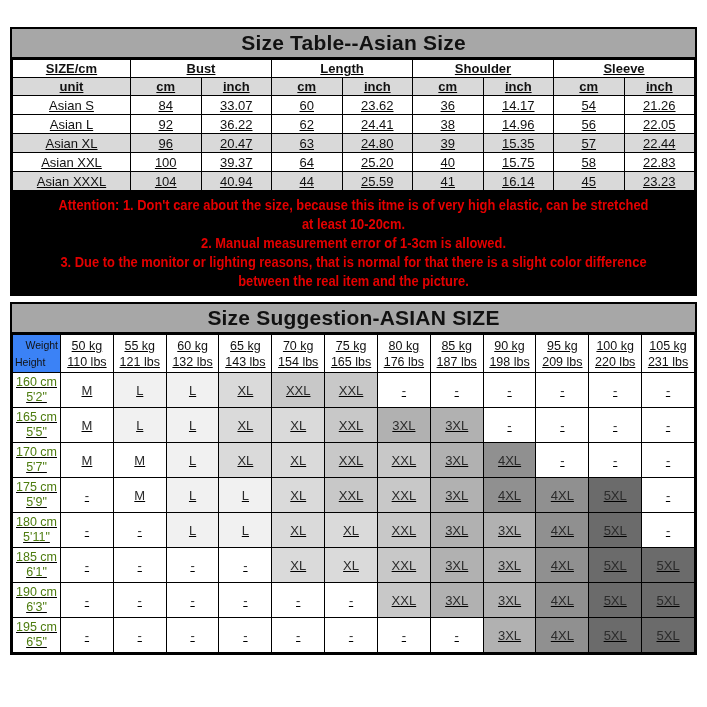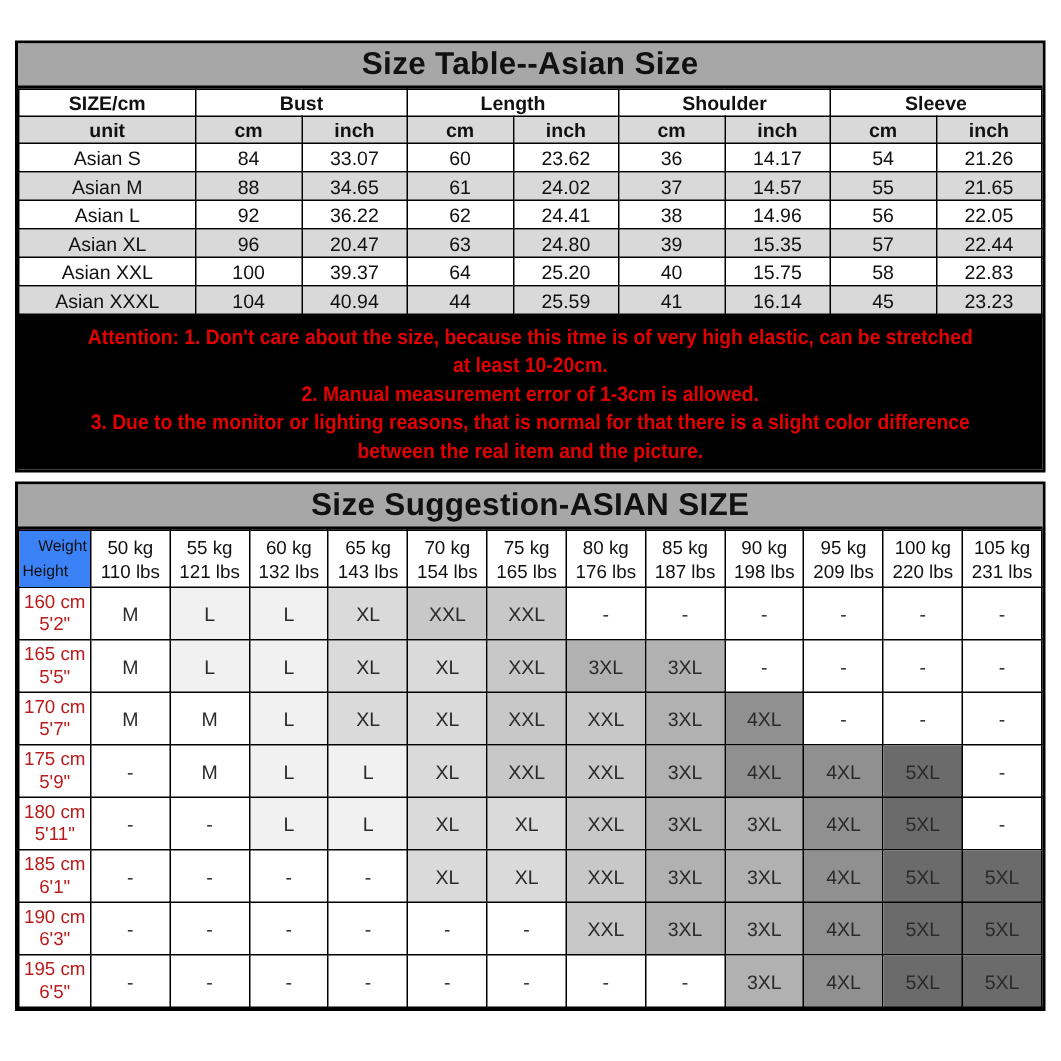--- a/index.html
+++ b/index.html
@@ -1,40 +1,40 @@
 <!DOCTYPE html>
 <html><head>
 <meta charset="utf-8">
 <style>
   html,body{margin:0;padding:0;}
   body{width:707px;height:707px;background:#ffffff;font-family:"Liberation Sans",sans-serif;overflow:hidden;}
   .page{width:687px;margin:27px 10px 0 10px;}
   .block{border:2px solid #000;}
   .title-bar{background:#a7a7a7;border-bottom:2px solid #000;text-align:center;font-weight:bold;
              font-size:21px;color:#111;height:28px;line-height:28px;letter-spacing:0.2px;}
-  table{border-collapse:collapse;width:100%;table-layout:fixed;}
+  table{border-collapse:collapse;width:100%;table-layout:fixed;text-decoration:underline;}
   th,td{border:1px solid #000;text-align:center;padding:0;color:#111;overflow:hidden;}
 
   
   .t1-table th{font-size:13px;font-weight:bold;background:#fff;}
   .t1-table .group-row th{height:17px;}
   .t1-table .unit-row th{height:17px;background:#d9d9d9;}
   .t1-table td{height:18px;font-size:13px;font-weight:normal;background:#fff;}
   .t1-table tr.alt td{background:#d9d9d9;}
 
   
   .attention{border-top:2px solid #000;padding:3px 0 3px;background:#000000;}
   .attn-line{font-weight:bold;font-size:14px;line-height:19px;text-align:center;
              white-space:nowrap;transform:scaleX(0.92);transform-origin:50% 50%;}
 
   
   .t2-block{margin-top:6px;}
   .t2-table .w-head th{height:37px;background:#fff;font-size:12.5px;font-weight:normal;line-height:16px;}
   .t2-table td{height:34px;font-size:13px;color:#2b2b2b;line-height:15px;font-weight:normal;}
-  .t2-table td.hcell{background:#fff;font-size:12.5px;color:#b91c1c;}
+  .t2-table td.hcell{background:#fff;font-size:12.5px;color:#4d7c0f;}
   .corner{position:relative;
     background-image:linear-gradient(to bottom right,rgba(0,0,0,0) calc(50% - 1px),#000 calc(50% - 1px),#000 calc(50% + 1px),rgba(0,0,0,0) calc(50% + 1px));}
   .corner .cw{position:absolute;top:2px;right:2px;font-size:10.5px;color:#111;}
   .corner .ch{position:absolute;bottom:2px;left:2px;font-size:10.5px;color:#111;}
 </style>
 </head>
 <body>
 
 <div class="page">
 
@@ -69,31 +69,20 @@
           <tr>
             <td>Asian S</td>
             <td>84</td>
             <td>33.07</td>
             <td>60</td>
             <td>23.62</td>
             <td>36</td>
             <td>14.17</td>
             <td>54</td>
             <td>21.26</td>
-          </tr>
-          <tr class="alt">
-            <td>Asian M</td>
-            <td>88</td>
-            <td>34.65</td>
-            <td>61</td>
-            <td>24.02</td>
-            <td>37</td>
-            <td>14.57</td>
-            <td>55</td>
-            <td>21.65</td>
           </tr>
           <tr>
             <td>Asian L</td>
             <td>92</td>
             <td>36.22</td>
             <td>62</td>
             <td>24.41</td>
             <td>38</td>
             <td>14.96</td>
             <td>56</td>

